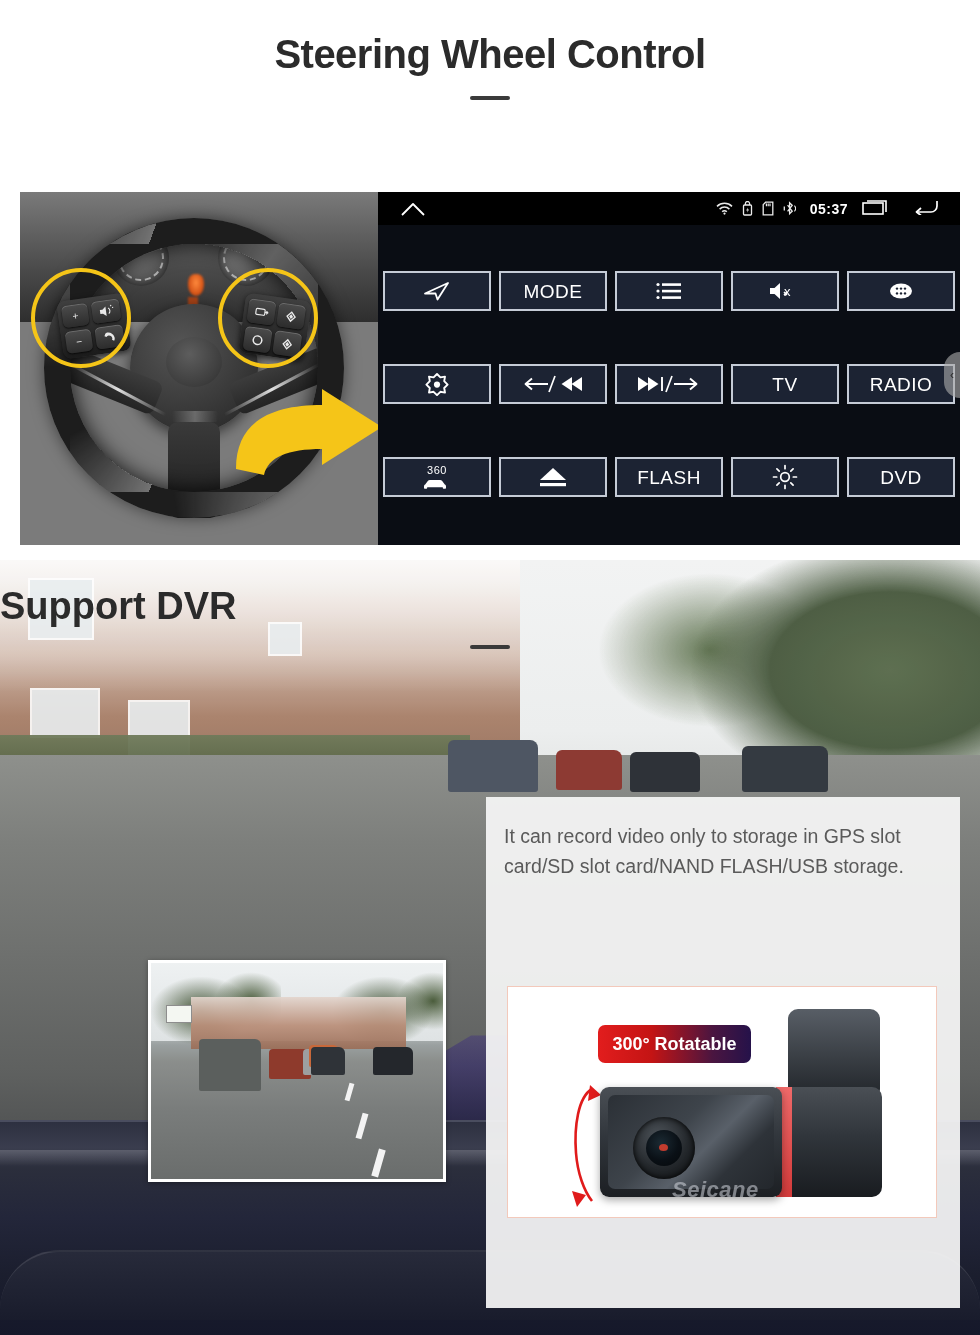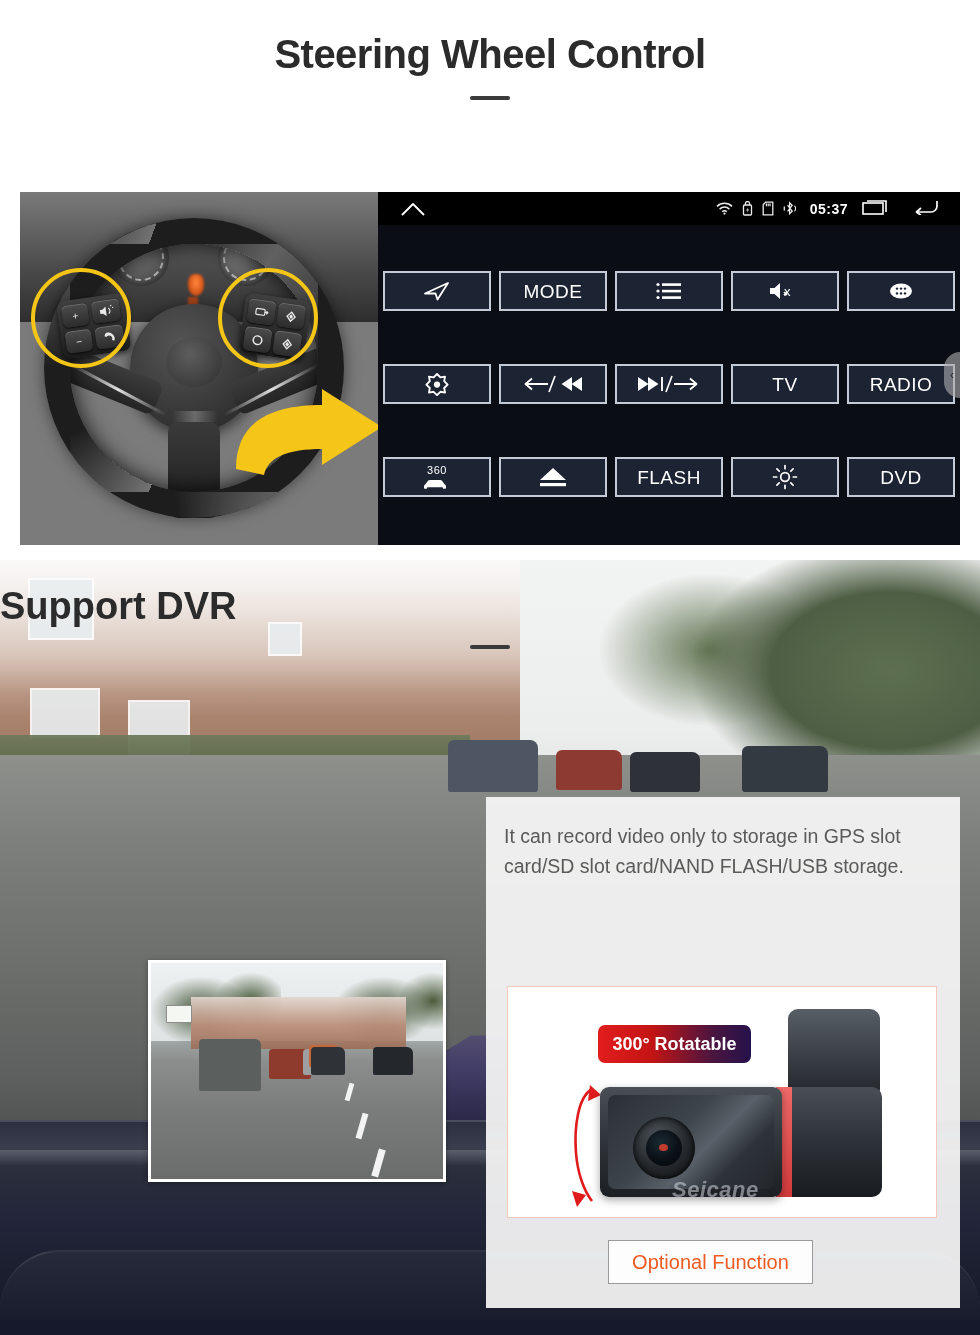--- a/index.html
+++ b/index.html
@@ -624,14 +624,13 @@
         <div class="cam-lens-o">
           <div class="cam-lens-i">
             <div class="cam-lens-g"></div>
           </div>
         </div>
       </div>
     </div>
     <div class="cam-brand">Seicane</div>
   </div>
 
-  <div class="opt-btn">Optional Function</div>
 </div>
 
 </body></html>

